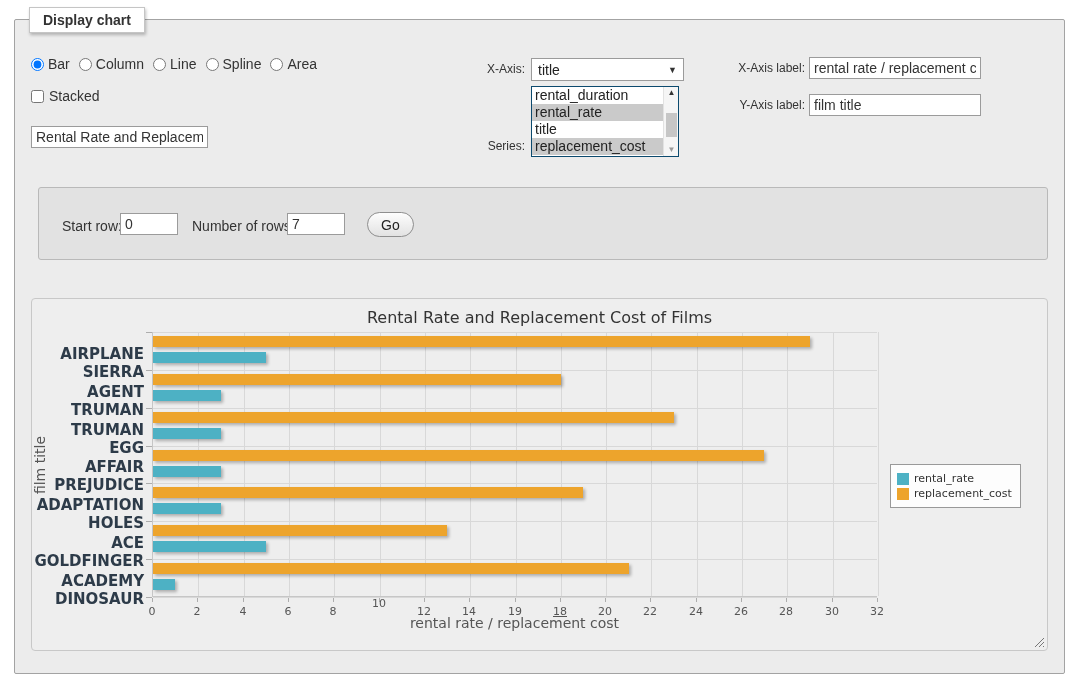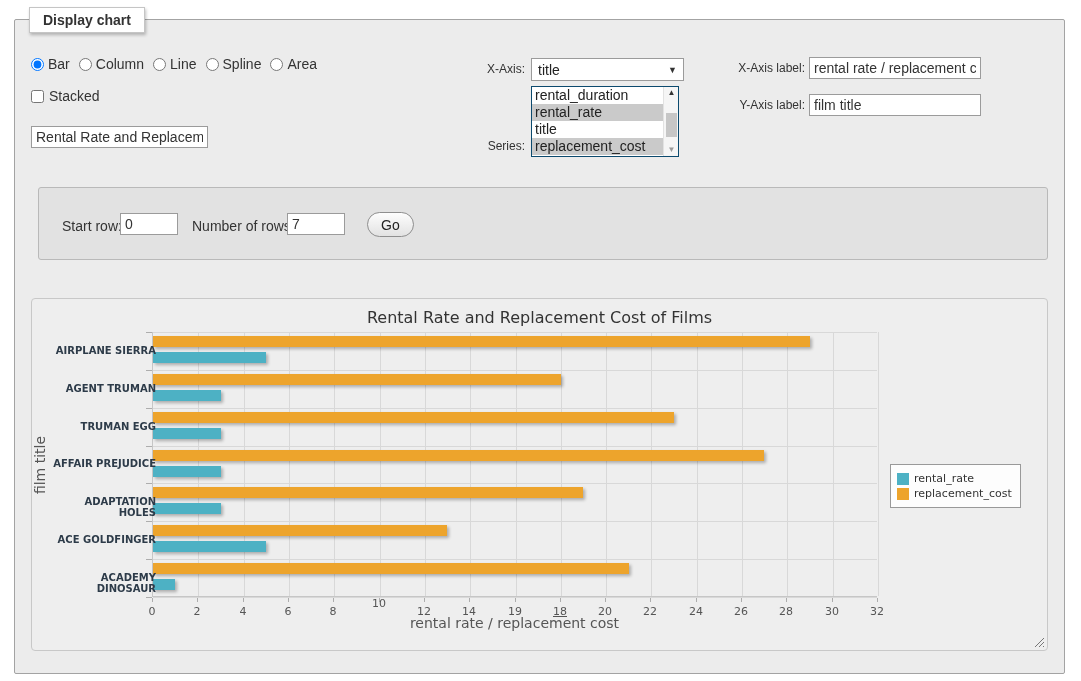--- a/index.html
+++ b/index.html
@@ -54,22 +54,22 @@
   
   .chart-panel { position: absolute; left: 16px; top: 278px; width: 1017px; height: 353px;
                background: #eee; border: 1px solid #c8c8c8; border-radius: 4px; }
   .chart-title { position: absolute; top: 9px; left: 0; width: 100%; text-align: center;
                font-family: "DejaVu Sans", sans-serif; font-size: 16px; color: #333; }
   .plot-area { position: absolute; left: 120px; top: 33px; width: 725px; height: 265px;
                border-left: 1px solid #c6c6c6; border-bottom: 1px solid #c6c6c6; }
   .vgrid { position: absolute; top: 0; bottom: 0; width: 1px; background: #d8d8d8; }
   .hgrid { position: absolute; left: 0; right: 0; height: 1px; background: #d8d8d8; }
   .bar { position: absolute; left: 0; height: 11px; box-shadow: 2px 2px 3px rgba(0,0,0,.28); }
-  .cat-label { position: absolute; left: 12px; width: 112px; text-align: right;
-               font-family: "DejaVu Sans", sans-serif; font-size: 10px; font-weight: bold; color: #2d3b49; }
+  .cat-label { position: absolute; left: 0; width: 112px; text-align: right;
+               font-family: "DejaVu Sans", sans-serif; font-size: 15px; font-weight: bold; color: #2d3b49; }
   .xtick-label { position: absolute; width: 34px; text-align: center;
                font-family: "DejaVu Sans", sans-serif; font-size: 11px; color: #555; }
   .tickmark-x { position: absolute; width: 1px; height: 4px; background: #adadad; }
   .tickmark-y { position: absolute; width: 6px; height: 1px; background: #adadad; }
   .xaxis-title { position: absolute; left: 120px; width: 725px; text-align: center; top: 316px;
                font-family: "DejaVu Sans", sans-serif; font-size: 14px; color: #555; }
   .yaxis-title { position: absolute; left: -52px; top: 158px; width: 120px; text-align: center;
                transform: rotate(-90deg); font-family: "DejaVu Sans", sans-serif;
                font-size: 14px; color: #555; }
   .chart-legend { position: absolute; left: 858px; top: 165px; background: #fdfdfd;

